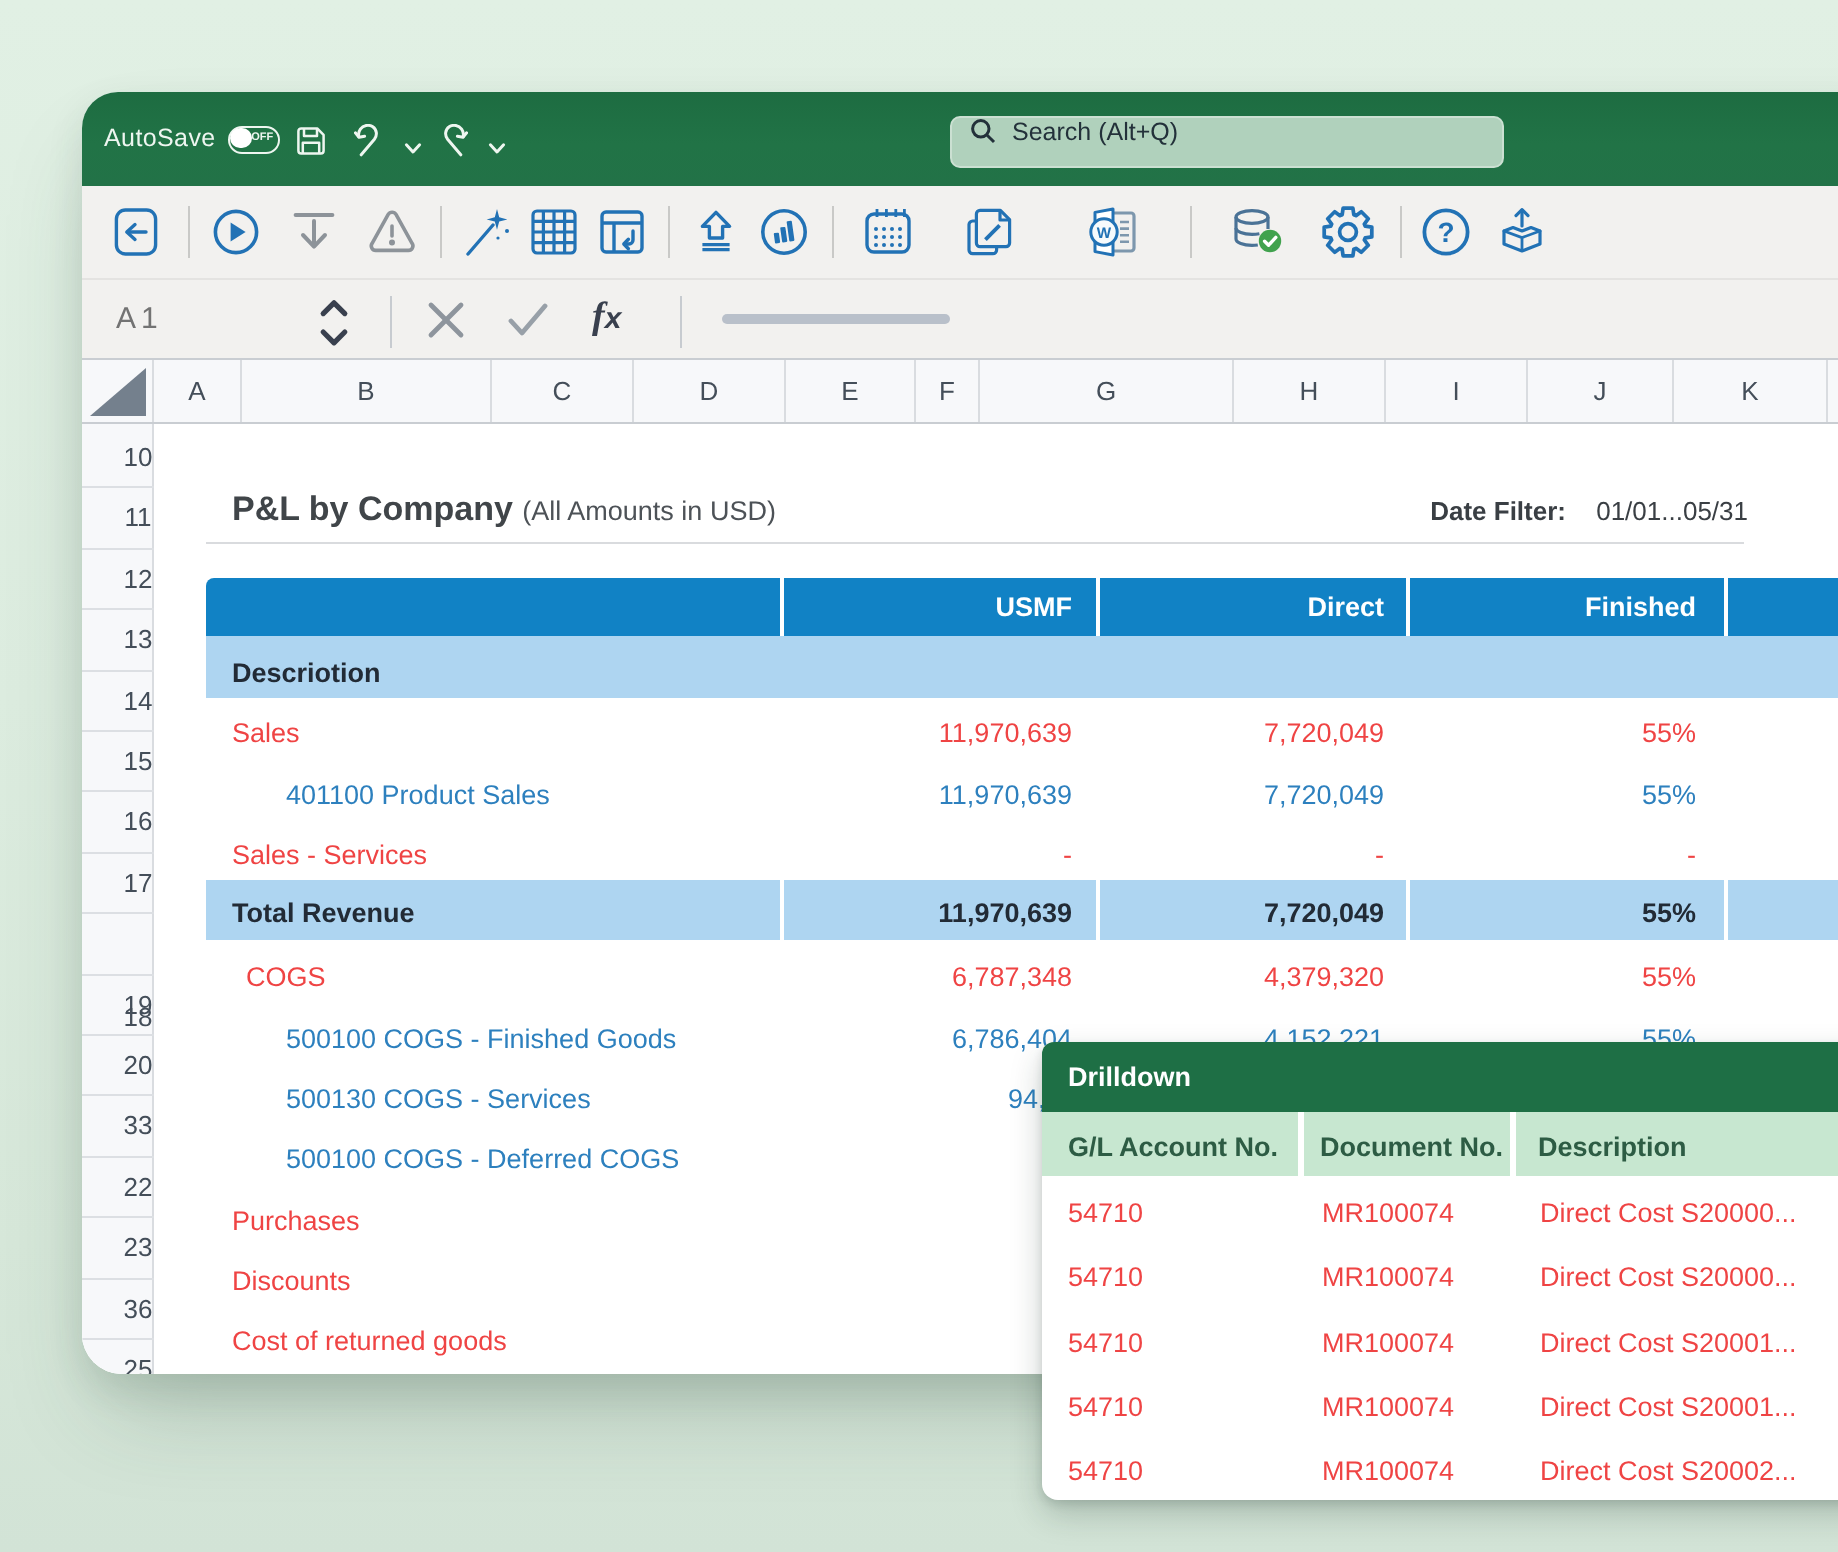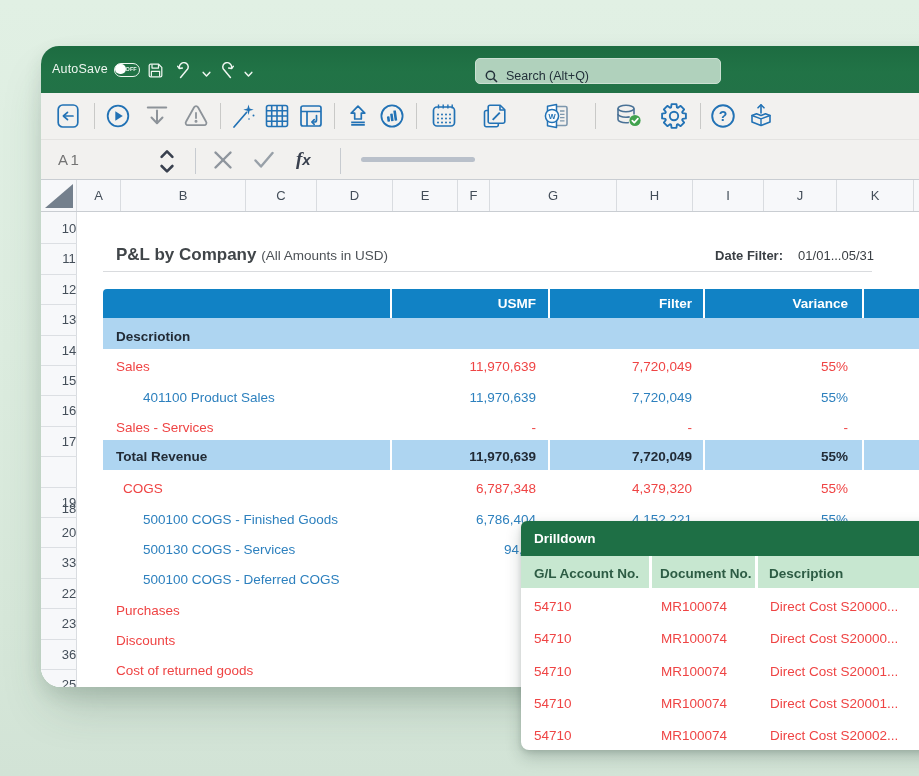--- a/index.html
+++ b/index.html
@@ -17,23 +17,23 @@
   }
   
   .titlebar { position:absolute; left:0; top:0; width:100%; height:47px;
     background:linear-gradient(180deg,#1d6c41 0%,#217346 55%,#227247 100%); }
   .autosave { position:absolute; left:11px; top:0; height:47px; line-height:47px;
     color:#eef6f0; font-size:12.5px; letter-spacing:.2px; }
   .toggle { position:absolute; left:73px; top:17px; width:26px; height:13.5px;
     border:1.4px solid #eef6f0; border-radius:8px; }
   .toggle .knob { position:absolute; left:0.4px; top:0.3px; width:10.2px; height:10.2px; border-radius:50%; background:#fff; }
   .toggle .off { position:absolute; right:2.4px; top:3.2px; font-size:5.5px; color:#eef6f0; font-weight:bold; line-height:5.5px; }
-  .searchbox { position:absolute; left:434px; top:12px; width:246px; height:26px;
+  .searchbox { position:absolute; left:434px; top:12px; width:277px; height:26px;
     background:#b0d1bc; border:1px solid #cbe0d2; border-radius:5px;
-    display:flex; align-items:flex-end; color:#23313a; font-size:12.5px; }
+    display:flex; align-items:flex-start; color:#23313a; font-size:12.5px; }
   
   .toolbar { position:absolute; left:0; top:47px; width:100%; height:46px; background:#f2f1ef; }
   .tsep { position:absolute; top:10px; width:1px; height:26px; background:#c9c9c7; }
   .icon { position:absolute; top:50%; transform:translate(-50%,-50%); }
   
   .fxbar { position:absolute; left:0; top:93px; width:100%; height:40px; background:#f2f1ef;
     border-top:1px solid #e4e3e1; }
   .fsep { position:absolute; top:8px; width:1px; height:26px; background:#c7cbd0; }
   .pill { position:absolute; left:320px; top:17px; width:114px; height:5px; border-radius:3px; background:#b9c0ca; }
   
@@ -324,22 +324,22 @@
       <div class="t" style="left:700px;width:133px;top:35px;font-size:13px;text-align:right;color:#3a3f44;">01/01...05/31</div>
       <div style="position:absolute;left:62px;top:59px;width:769px;height:1px;background:#d9dbde;"></div>
 
       <div class="band" style="top:77px;height:29px;background:#1182c5;border-radius:4px 0 0 0;">
         <div class="vsep" style="left:287px;"></div>
         <div class="vsep" style="left:445px;"></div>
         <div class="vsep" style="left:600px;"></div>
         <div class="vsep" style="left:759px;"></div>
       </div>
       <div class="t b num" style="left:350px;width:145px;top:83px;color:#fff;">USMF</div>
-      <div class="t b num" style="left:508px;width:143px;top:83px;color:#fff;">Filter</div>
-      <div class="t b num" style="left:664px;width:143px;top:83px;color:#fff;">Variance</div>
+      <div class="t b num" style="left:508px;width:143px;top:83px;color:#fff;">Direct</div>
+      <div class="t b num" style="left:664px;width:143px;top:83px;color:#fff;">Finished</div>
 
       <div class="band" style="top:106px;height:31px;background:#aed5f1;"></div>
       <div class="t b" style="left:75px;top:116px;color:#222b36;">Descriotion</div>
 
       <div class="t" style="left:75px;top:146px;">Sales</div>
       <div class="t num" style="left:350px;width:145px;top:146px;">11,970,639</div>
       <div class="t num" style="left:508px;width:143px;top:146px;">7,720,049</div>
       <div class="t num" style="left:664px;width:143px;top:146px;">55%</div>
 
       <div class="t blue" style="left:102px;top:176.5px;">401100 Product Sales</div>

